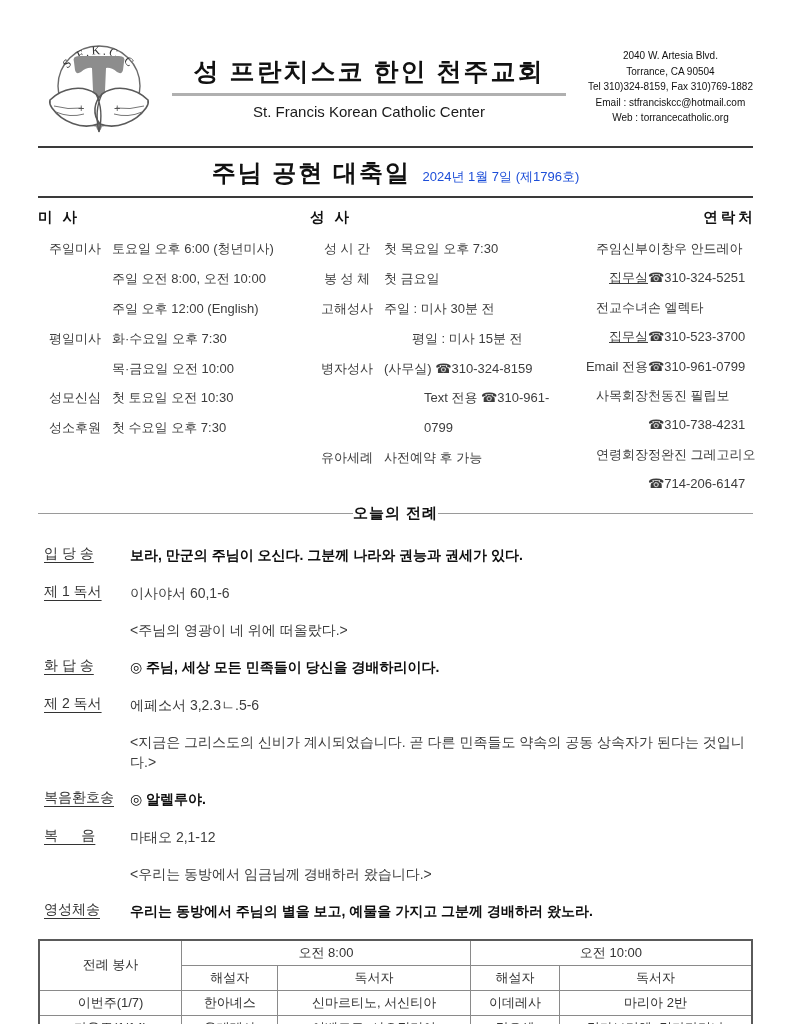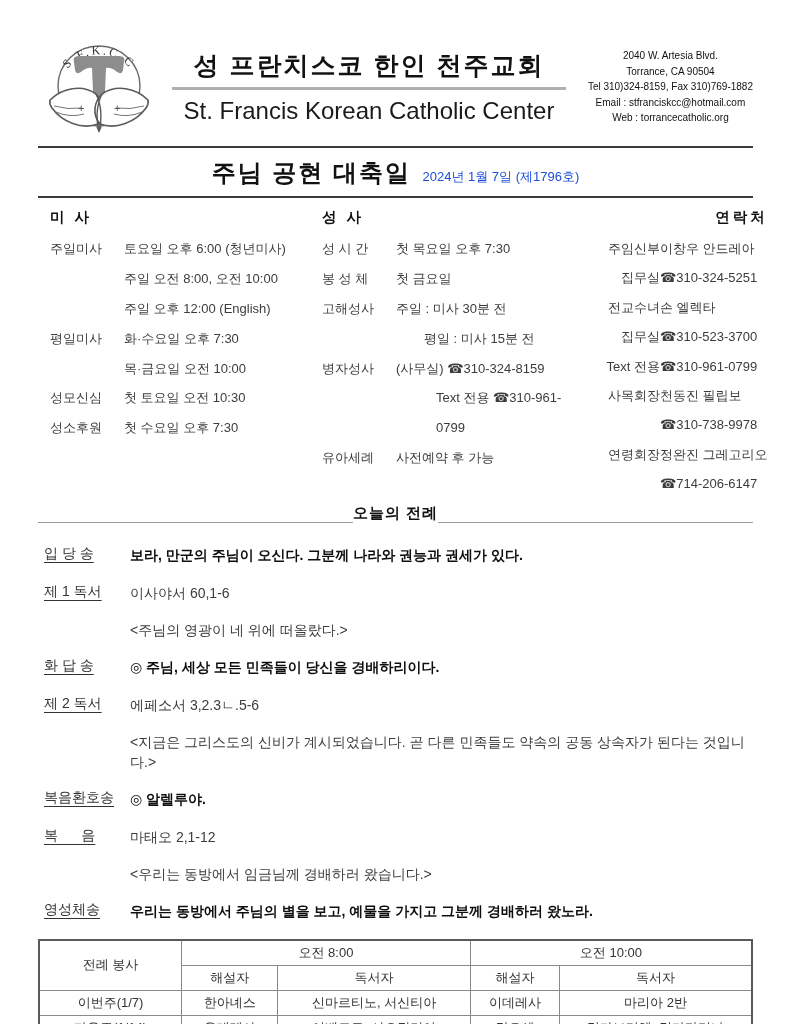--- a/index.html
+++ b/index.html
@@ -9,48 +9,48 @@
     font-family:"Liberation Sans","DejaVu Sans",sans-serif;
     color:#222; padding:28px 38px 0; overflow:hidden; position:relative;
   }
 
   
   .header { display:flex; align-items:center; height:118px; }
   .logo { width:122px; flex:none; }
   .header-center { text-align:center; margin-left:10px; width:398px; flex:none; }
   .title-ko { font-size:25px; font-weight:bold; letter-spacing:2px; color:#111; white-space:nowrap; }
   .title-sep { height:3px; background:#b0b0b0; margin:5px 2px 7px; }
-  .title-en { font-size:24px; color:#1a1a1a; white-space:nowrap; }
+  .title-en { font-size:15px; color:#1a1a1a; white-space:nowrap; }
   .header-address { margin-left:auto; text-align:center; font-size:10px; line-height:1.55; color:#111; white-space:nowrap; }
 
   .rule { border:none; border-top:2px solid #3a3a3a; }
 
   
   .masthead { text-align:center; padding:9px 0 7px; }
   .masthead-title { font-size:24px; font-weight:bold; letter-spacing:2px; color:#111; }
   .masthead-issue { font-size:13px; color:#1d4ed8; margin-left:7px; }
 
   
   .info-columns { display:flex; padding:10px 0 2px; font-size:13px; color:#3c3c3c; }
   .col-heading { font-weight:bold; font-size:14.5px; letter-spacing:3px; color:#111; margin-bottom:7px; }
-  .col-mass { width:272px; flex:none;margin-left:12px; }
+  .col-mass { width:272px; flex:none; }
   .col-sac  { width:258px; flex:none; }
   .col-con  { flex:1;text-align:right; }
   .info-row { display:flex; }
-  .info-label { width:74px; flex:none; white-space:pre; line-height:2.3; }
+  .info-label { width:74px; flex:none; white-space:pre; line-height:2.3;text-align:center; }
   .info-lines { line-height:2.3; }
   .indent-sm { padding-left:28px; }
   .indent-md { padding-left:40px; }
   .c-row { display:flex; line-height:2.26; }
   .c-label { width:80px; flex:none; white-space:pre; }
-  .c-label.ind { padding-left:13px; }
+  .c-label.ind { padding-left:13px;text-decoration:underline; }
   .c-value { white-space:nowrap; }
 
   
-  .section-divider { display:flex; align-items:flex-end; margin:4px 0 6px; }
+  .section-divider { display:flex; align-items:center; margin:4px 0 6px; }
   .div-line { flex:1; height:1px; background:#9a9a9a; }
   .div-title { font-weight:bold; font-size:15px; color:#111; letter-spacing:1px; }
 
   
   .liturgy { padding:16px 0 0 6px; font-size:14px; color:#3c3c3c; }
   .lit-row { display:flex; margin-bottom:17px; }
   .lit-label { width:86px; flex:none; white-space:pre; text-decoration:underline; text-underline-offset:4px; color:#333; }
   .lit-content { flex:1; line-height:1.45; }
   .lit-line + .lit-line { margin-top:17px; }
   .bold { font-weight:bold; color:#0e0e0e; }
@@ -188,30 +188,30 @@
       </div>
       <div class="c-row">
         <span class="c-label">전교수녀</span>
         <span class="c-value">손 엘렉타</span>
       </div>
       <div class="c-row">
         <span class="c-label ind">집무실</span>
         <span class="c-value">☎310-523-3700</span>
       </div>
       <div class="c-row">
-        <span class="c-label">Text 전용</span>
+        <span class="c-label">Email 전용</span>
         <span class="c-value">☎310-961-0799</span>
       </div>
       <div class="c-row">
         <span class="c-label">사목회장</span>
         <span class="c-value">천동진 필립보</span>
       </div>
       <div class="c-row">
         <span class="c-label"></span>
-        <span class="c-value">☎310-738-9978</span>
+        <span class="c-value">☎310-738-4231</span>
       </div>
       <div class="c-row">
         <span class="c-label">연령회장</span>
         <span class="c-value">정완진 그레고리오</span>
       </div>
       <div class="c-row">
         <span class="c-label"></span>
         <span class="c-value">☎714-206-6147</span>
       </div>
     </div>

